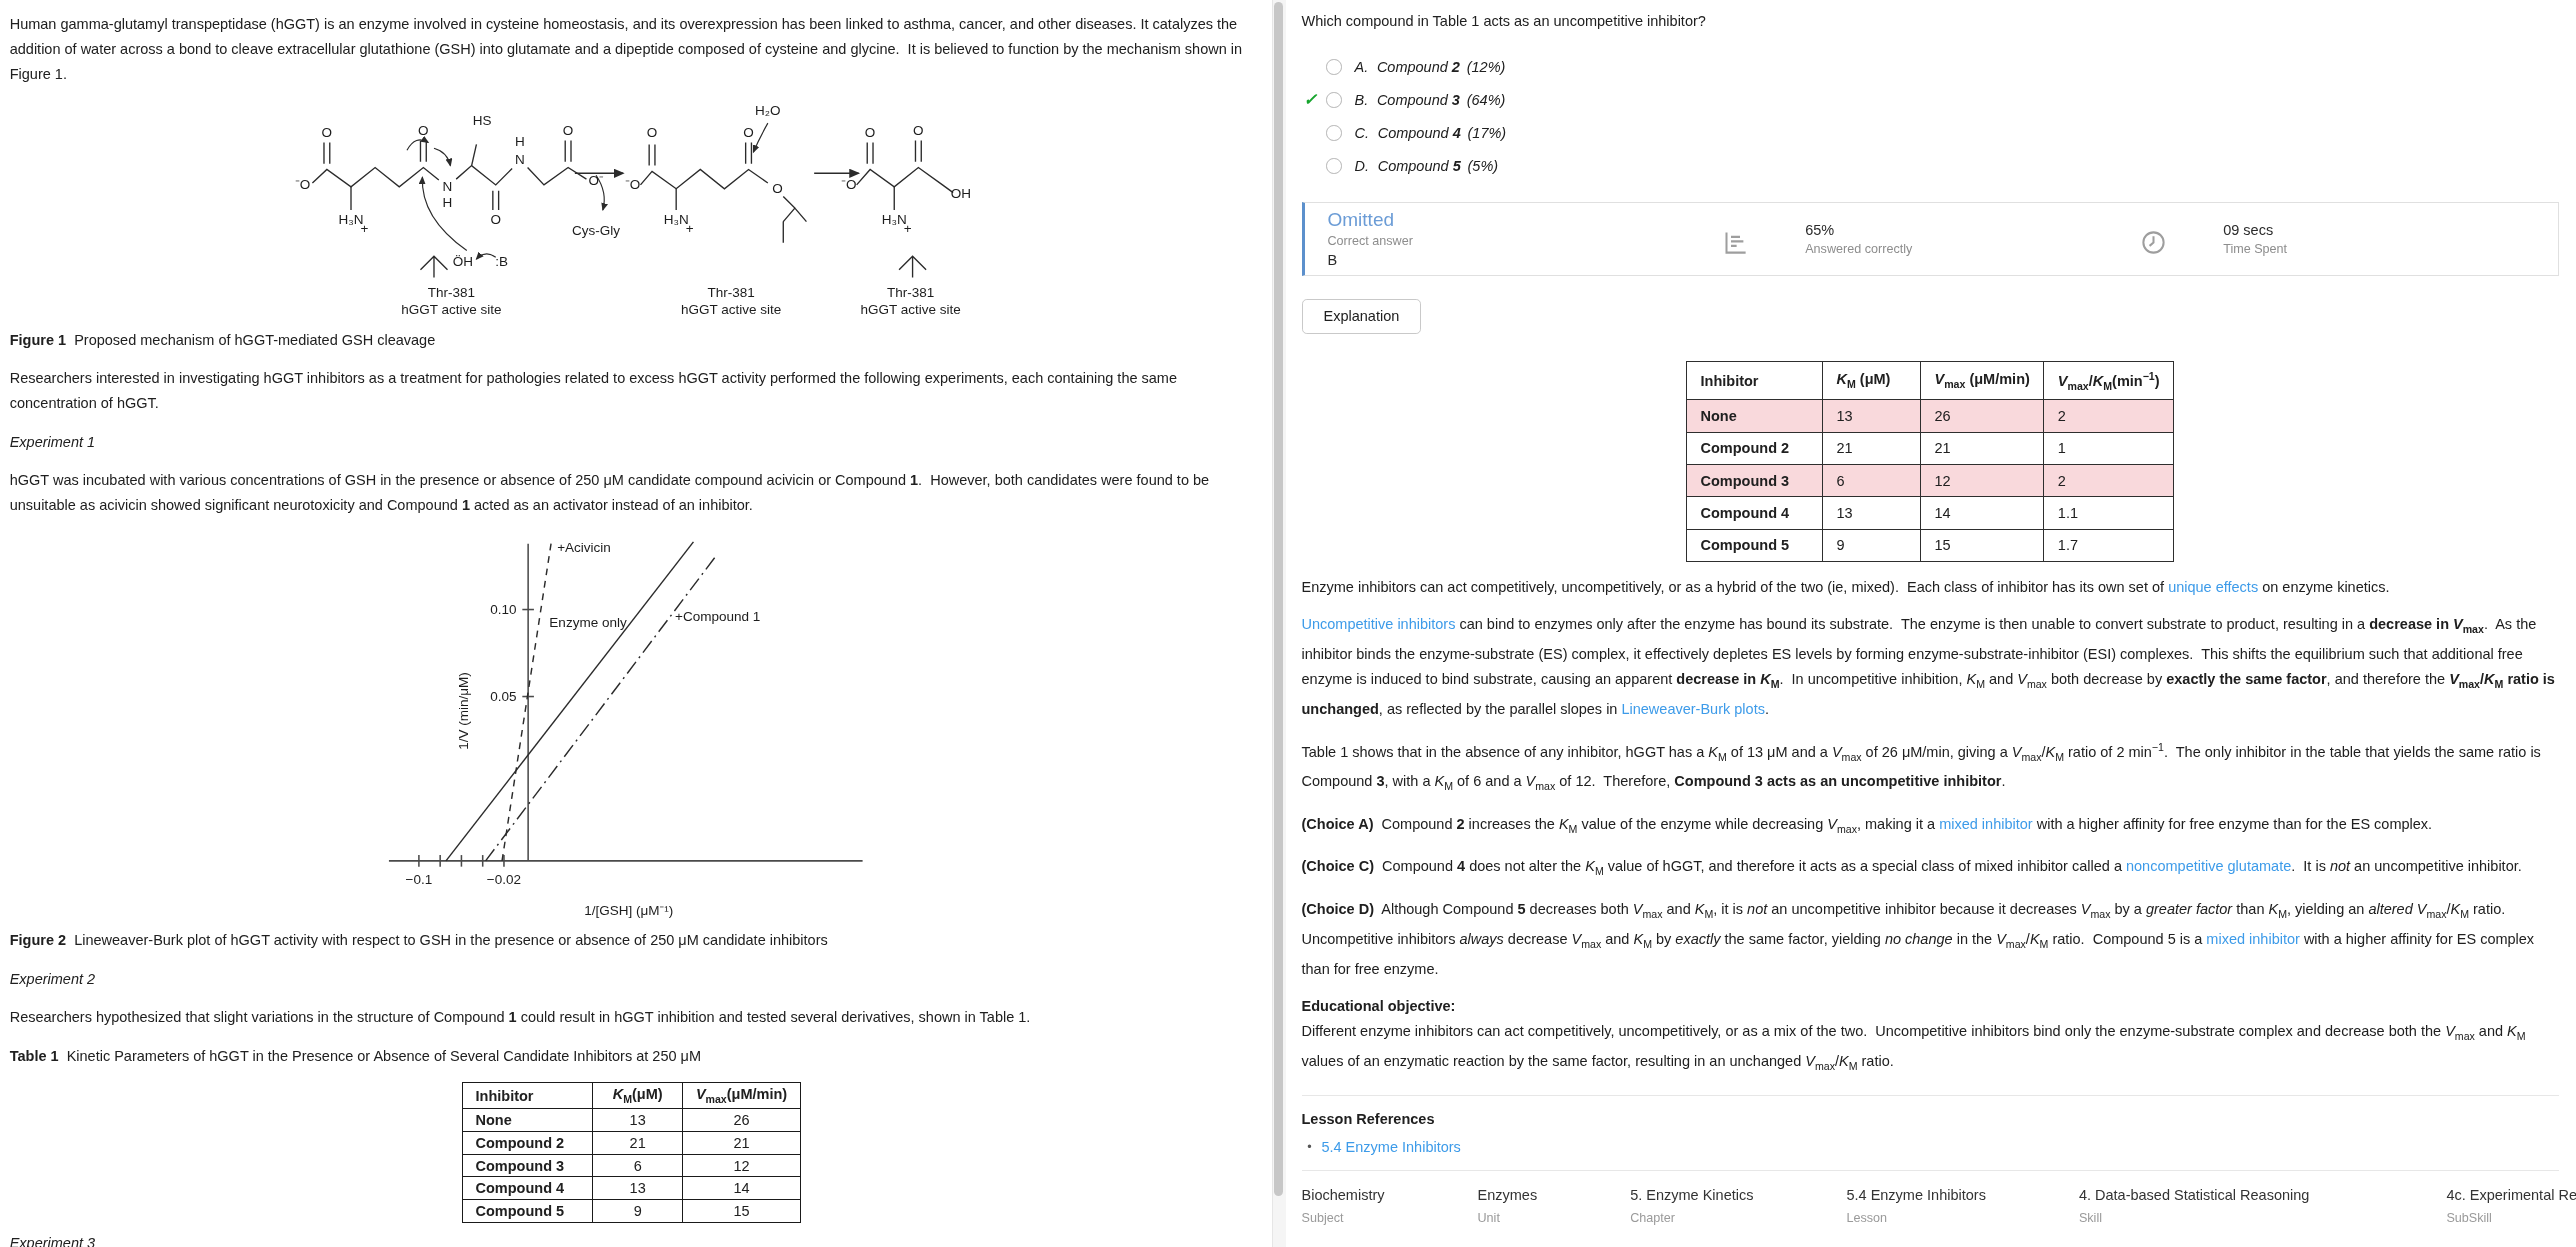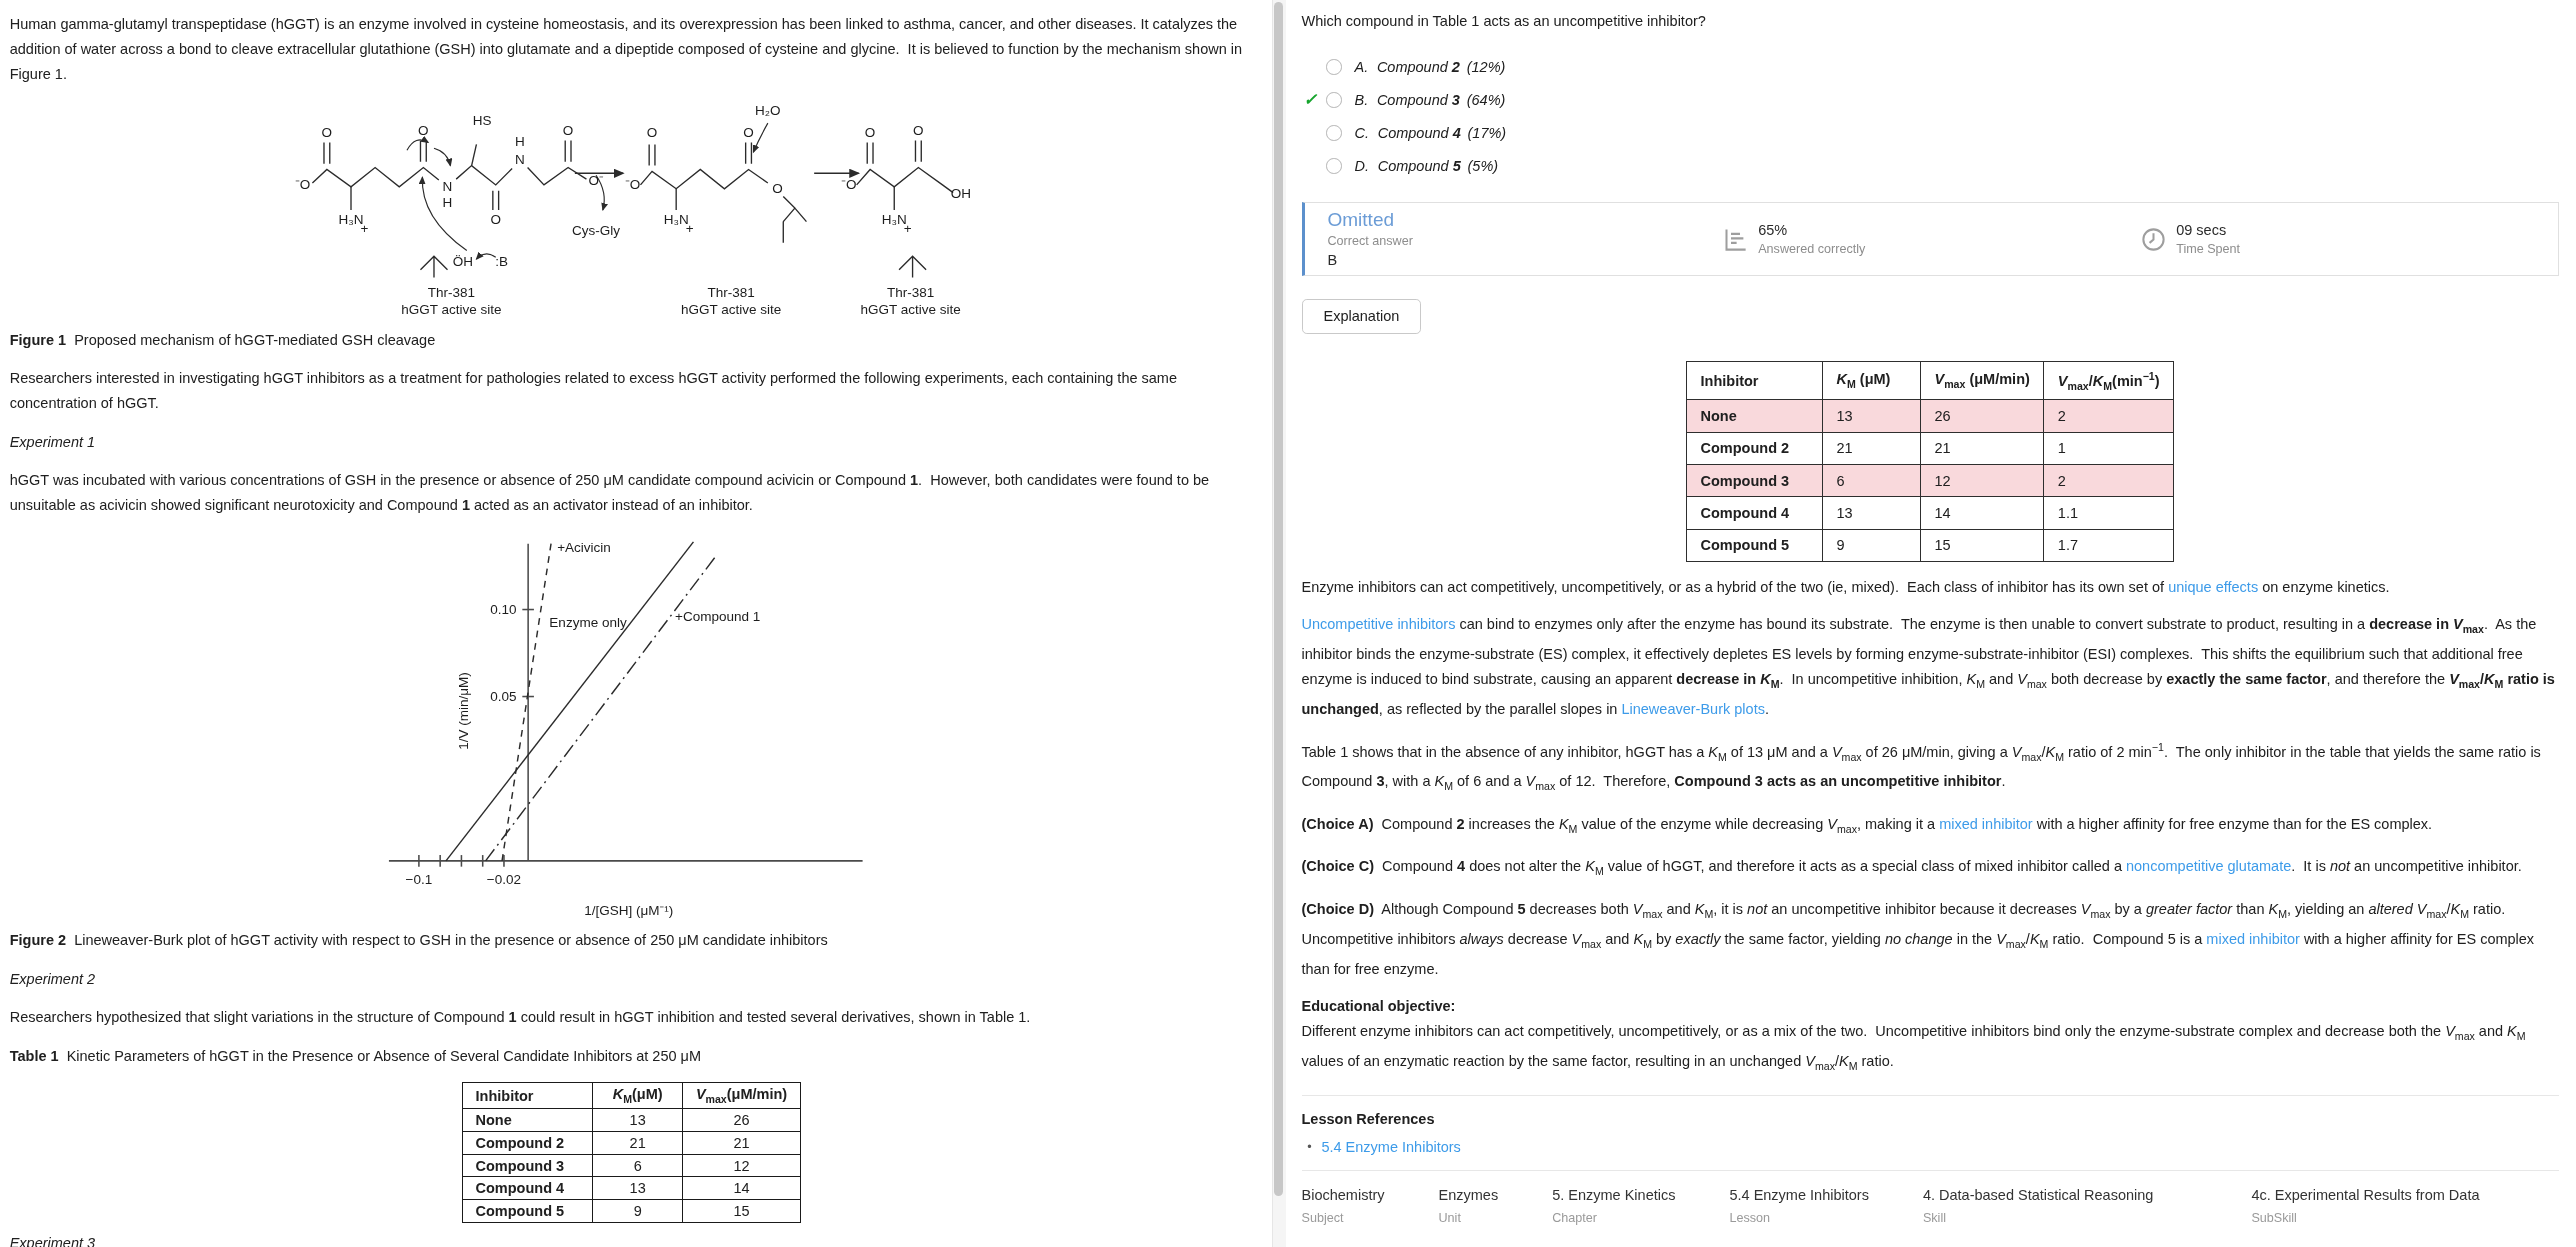--- a/index.html
+++ b/index.html
@@ -31,41 +31,41 @@
   .radio { width:13.5px; height:13.5px; border:1.4px solid #b5b5b5; border-radius:50%; margin-right:12.6px; background:#fff; flex:0 0 auto; }
   .choice-text { font-size:14.5px; }
   .choice-text .letter { margin-right:8.7px; }
   .choice-text .pct { margin-left:6.8px; }
 
   .stats-box { margin-top:19.3px; height:72px; border:1px solid #e0e0e0; border-left:3.9px solid #5c90cc; display:flex; align-items:center; padding-left:23px; background:#fff; }
   .stat-col1 { width:394px; }
   .status { color:#6b9cd6; font-size:19px; }
   .ca-label { color:#8d8d8d; font-size:12.6px; margin:2.9px 0 3.9px; }
   .ca-val { font-size:14.5px; color:#2b2b2b; }
-  .stat { display:flex; align-items:center; width:418px; }
+  .stat { display:flex; align-items:flex-end; width:418px;gap:47px; }
   .stat-icon { margin-right:9.7px; margin-top:1.9px; }
   .stat-main { font-size:14.5px; color:#2b2b2b; }
   .stat-sub { font-size:12.6px; color:#8d8d8d; margin-top:3.9px; }
 
   .tab { display:inline-block; margin-top:23px; border:1px solid #c9c9c9; border-radius:4.8px; padding:8.7px 21px; font-size:14.5px; background:#fff; }
 
   table.expl-table { border-collapse:collapse; font-size:14.5px; margin:27px auto 3.9px; }
   table.expl-table th, table.expl-table td { border:1.9px solid #2e2e2e; padding:7.7px 13.5px; text-align:left; min-width:70px; }
   table.expl-table th:first-child, table.expl-table td:first-child { text-align:left; font-weight:bold; min-width:108px; }
   table.expl-table th { font-weight:bold; }
   table.expl-table tr.hl { background:#f9d9dc; }
 
   .expl p { font-size:14.5px; line-height:25px; margin:12.6px 0; }
   a.link { color:#3d9be9; text-decoration:none; cursor:pointer; }
   .edu-head { font-weight:bold; }
   .divider { border:none; border-top:1px solid #e7e7e7; margin:15.5px 0 0; }
   .lesson-head { font-size:14.5px; font-weight:bold; margin:15.5px 0 11.6px; }
   .lesson-item { display:flex; align-items:center; font-size:14.5px; margin-left:5.8px; }
   .bullet { color:#555; margin-right:9.7px; font-size:12.6px; }
-  .footer { display:flex; margin-top:15.5px; padding-top:15.5px; border-top:1px solid #e7e7e7; }
+  .footer { display:flex; margin-top:15.5px; padding-top:15.5px; border-top:1px solid #e7e7e7;gap:39px; }
   .fcol { margin-right:54px; }
   .fcol.last { margin-left:44px; }
   .ftop { font-size:14.5px; color:#333; white-space:nowrap; }
   .fsub { font-size:12.6px; color:#9a9a9a; margin-top:8.7px; }
   sub { font-size:10.6px; }
   sup { font-size:10.6px; }
 </style>
 </head>
 <body>
 

